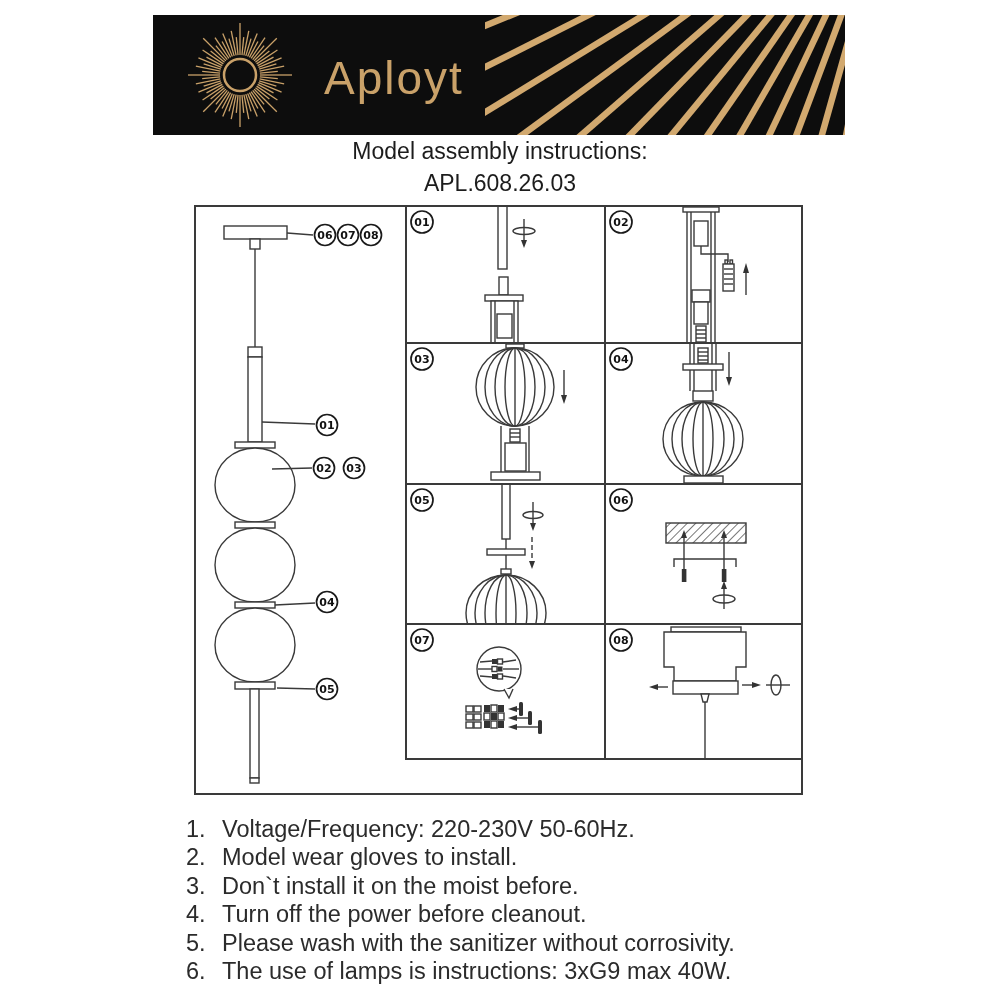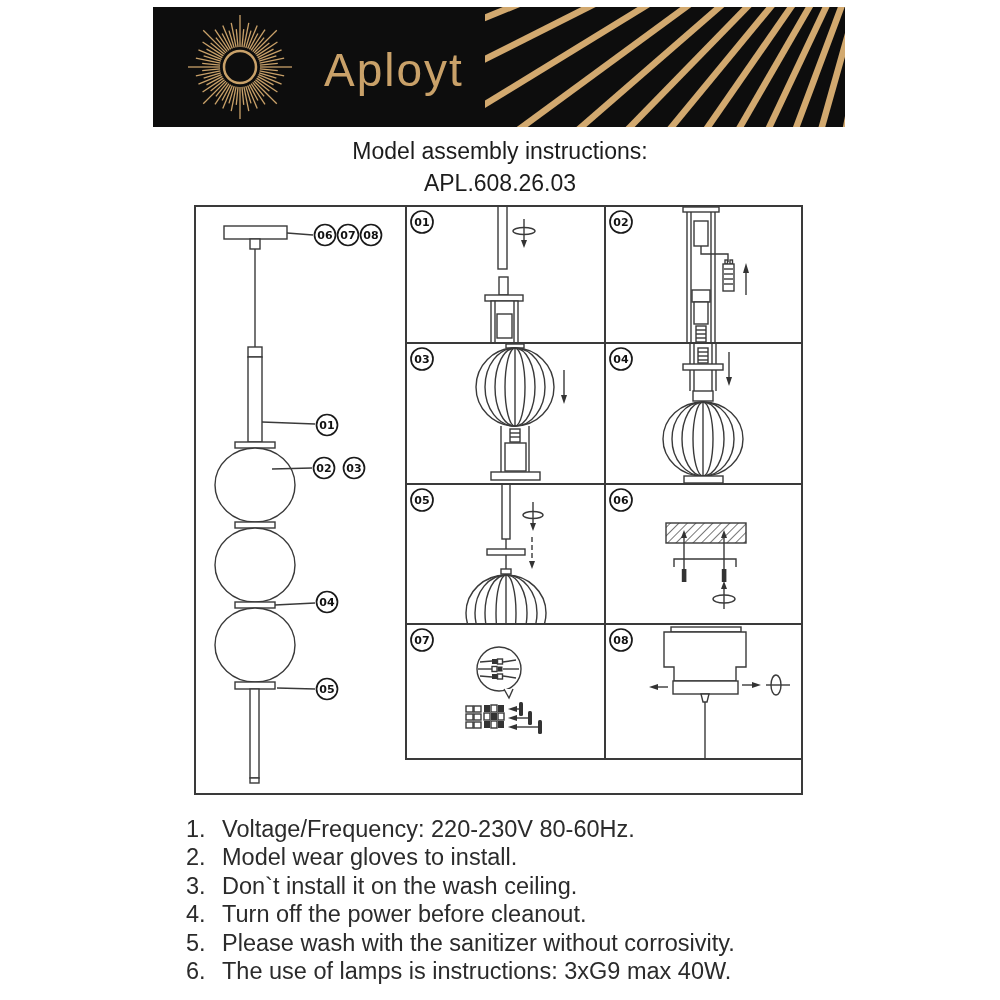--- a/index.html
+++ b/index.html
@@ -2,21 +2,21 @@
 <html style="--gold: #c9a169; --rays: #d2a96f; --banner: #0d0d0d; --line: #3a3a3a; --ink: #2b2b2b;"><head>
 <meta charset="utf-8">
 <style>
   :root{
     --gold:#c9a169; --rays:#d2a96f; --banner:#0d0d0d; --line:#3a3a3a; --ink:#2b2b2b;
   }
   html,body{margin:0;padding:0;background:#fff;}
   .page{position:relative;width:1000px;height:1000px;background:#fff;overflow:hidden;
         font-family:"Liberation Sans",sans-serif;}
   
-  .banner{position:absolute;left:153px;top:7px;width:692px;height:120px;background:var(--banner);overflow:hidden;}
+  .banner{position:absolute;left:153px;top:15px;width:692px;height:120px;background:var(--banner);overflow:hidden;}
   .banner svg{position:absolute;top:0;}
   #sunburst{left:0;width:180px;height:120px;}
   #fan{right:0;left:332px;width:360px;height:120px;}
   .brand{position:absolute;left:171px;top:36px;font-size:46px;font-weight:300;letter-spacing:2px;
          color:var(--gold);font-family:"Liberation Sans",sans-serif;}
   
   .t1,.t2{position:absolute;left:0;width:1000px;text-align:center;color:#1c1c1c;font-size:23px;}
   .t1{top:138px;} .t2{top:170px;}
   
   .outer-box{position:absolute;left:194px;top:205px;width:609px;height:590px;
@@ -400,29 +400,29 @@
           <circle class="cn" cx="15" cy="15" r="11"></circle>
             <text x="15" y="19">08</text>
         </svg>
       </div>
     </div>
   </div>
 
   <div class="instr">
     <div class="row">
         <span class="num">1.</span>
-        <span class="txt">Voltage/Frequency: 220-230V 80-60Hz.</span>
+        <span class="txt">Voltage/Frequency: 220-230V 50-60Hz.</span>
       </div>
     <div class="row">
         <span class="num">2.</span>
         <span class="txt">Model wear gloves to install.</span>
       </div>
     <div class="row">
         <span class="num">3.</span>
-        <span class="txt">Don`t install it on the wash ceiling.</span>
+        <span class="txt">Don`t install it on the moist before.</span>
       </div>
     <div class="row">
         <span class="num">4.</span>
         <span class="txt">Turn off the power before cleanout.</span>
       </div>
     <div class="row">
         <span class="num">5.</span>
         <span class="txt">Please wash with the sanitizer without corrosivity.</span>
       </div>
     <div class="row">

